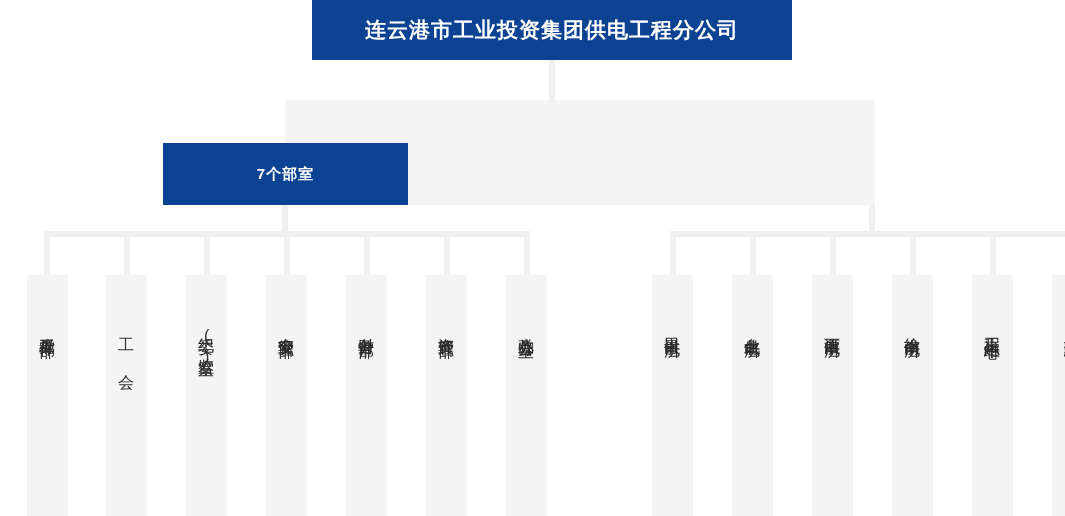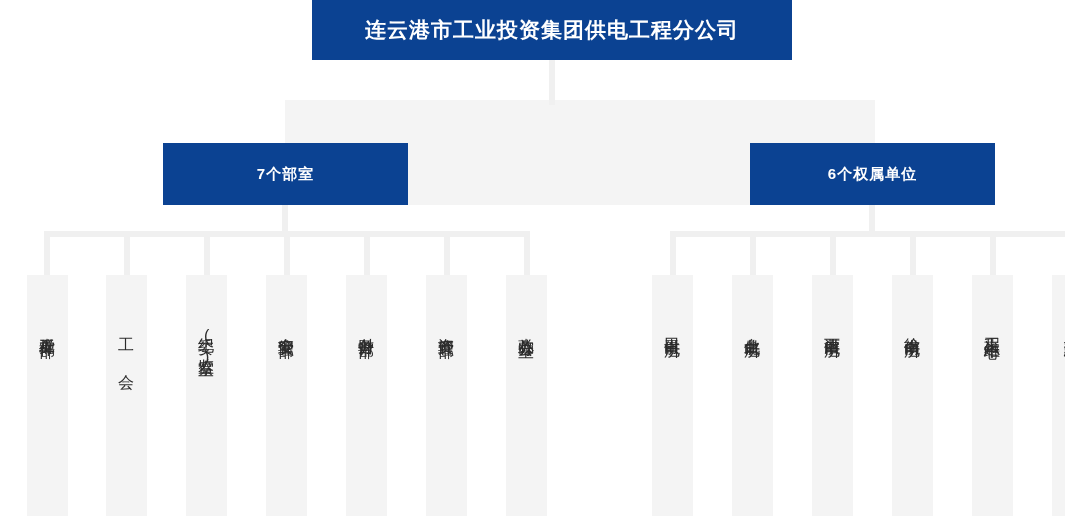--- a/index.html
+++ b/index.html
@@ -101,21 +101,20 @@
 
 <div id="org-chart">
 
   <div class="branch-plate"></div>
 
   <div class="node node-root">连云港市工业投资集团供电工程分公司</div>
 
   <div class="conn conn-v" style="left:522px; top:60px; height:45px;"></div>
 
   <div class="node node-branch branch-left">7个部室</div>
-  <div class="node node-branch branch-right">6个权属单位</div>
 
   <div class="conn conn-v" style="left:255px; top:205px; height:32px;"></div>
   <div class="conn conn-h" style="left:17px; top:231px; width:486px;"></div>
   <div class="conn conn-v" style="left:17px;  top:231px; height:46px;"></div>
   <div class="conn conn-v" style="left:97px;  top:231px; height:46px;"></div>
   <div class="conn conn-v" style="left:177px; top:231px; height:46px;"></div>
   <div class="conn conn-v" style="left:257px; top:231px; height:46px;"></div>
   <div class="conn conn-v" style="left:337px; top:231px; height:46px;"></div>
   <div class="conn conn-v" style="left:417px; top:231px; height:46px;"></div>
   <div class="conn conn-v" style="left:497px; top:231px; height:46px;"></div>

